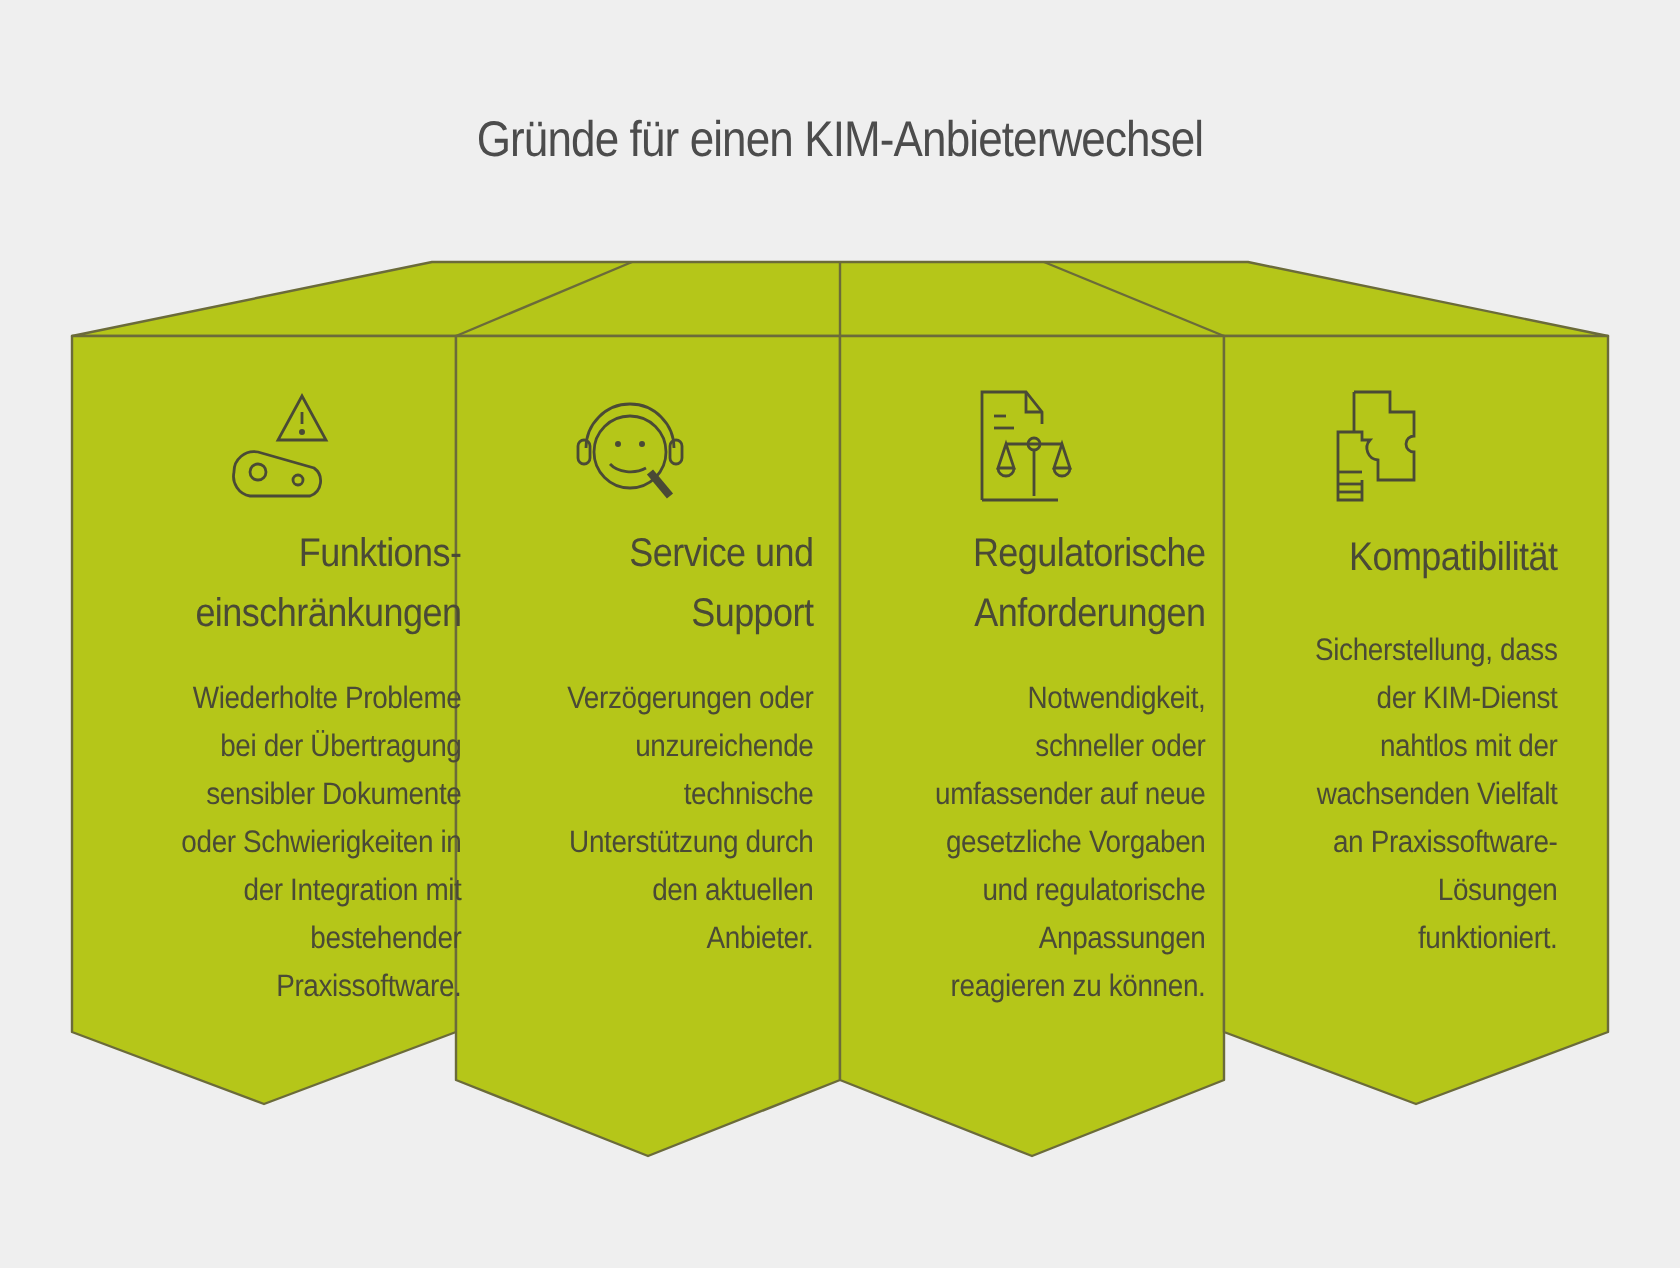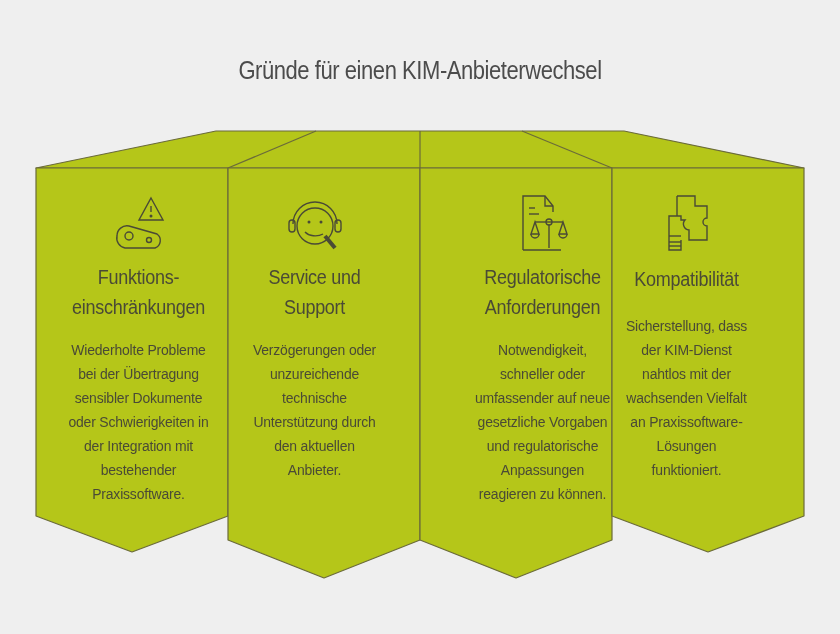--- a/index.html
+++ b/index.html
@@ -1,21 +1,21 @@
 <!DOCTYPE html>
 <html><head>
 <meta charset="utf-8">
 <style>
   html, body { margin:0; padding:0; }
   body { width:840px; height:634px; background:#efefef; position:relative; overflow:hidden;
          font-family:"Liberation Sans", "DejaVu Sans", sans-serif; color:#4a4a38; }
   .title { position:absolute; left:0; top:56px; width:840px; text-align:center;
            font-size:25px; color:#4c4c4c; letter-spacing:-0.5px; transform:scaleX(0.88); }
   svg.shapes { position:absolute; left:0; top:0; }
-  .col { position:absolute; top:190px; width:205px; text-align:center; }
+  .col { position:absolute; top:190px; width:205px; text-align:right; }
   .icon { display:block; margin:0 auto; width:64px; height:64px; }
   .heading { font-size:20px; line-height:30px; color:#4a4a36; margin-top:8px;
              transform:scaleX(0.9); letter-spacing:-0.3px; }
   .desc { font-size:15.5px; line-height:24px; color:#4a4a36; margin-top:16px;
           transform:scaleX(0.9); letter-spacing:-0.2px; }
 </style>
 </head>
 <body>
 
 <div class="title">Gründe für einen KIM-Anbieterwechsel</div>
@@ -78,21 +78,21 @@
   <div class="desc">
     <div>Verzögerungen oder</div>
     <div>unzureichende</div>
     <div>technische</div>
     <div>Unterstützung durch</div>
     <div>den aktuellen</div>
     <div>Anbieter.</div>
   </div>
 </div>
 
-<div class="col" style="left:440px;">
+<div class="col" style="left:408px;">
   <svg class="icon" viewBox="0 0 64 64" fill="none" stroke="#4a4a36" stroke-width="1.4">
     <path d="M12 60 L12 6 L34 6 L42 16 L42 22"></path>
       <path d="M34 6 L34 16 L42 16"></path>
     <line x1="18" y1="18" x2="24" y2="18"></line>
       <line x1="18" y1="24" x2="28" y2="24"></line>
     <line x1="12" y1="60" x2="50" y2="60"></line>
     <circle cx="38" cy="32" r="3"></circle>
       <line x1="38" y1="35" x2="38" y2="58"></line>
     <line x1="24" y1="32" x2="52" y2="32"></line>
     <path d="M24 32 L20 44 L28 44 Z"></path>

